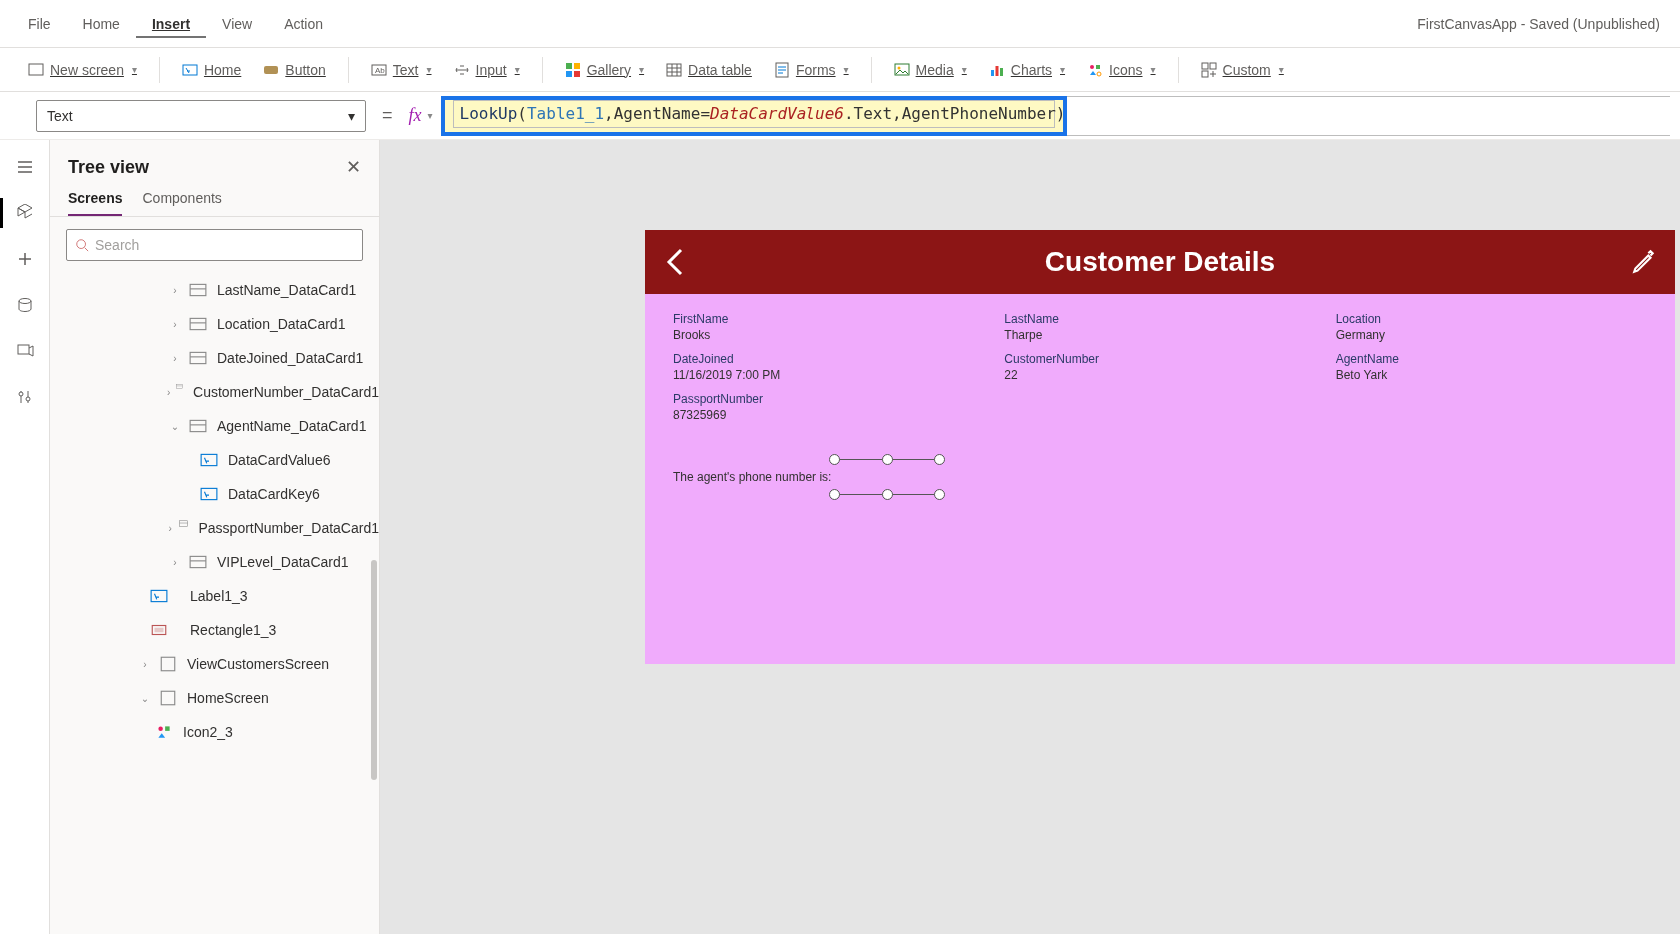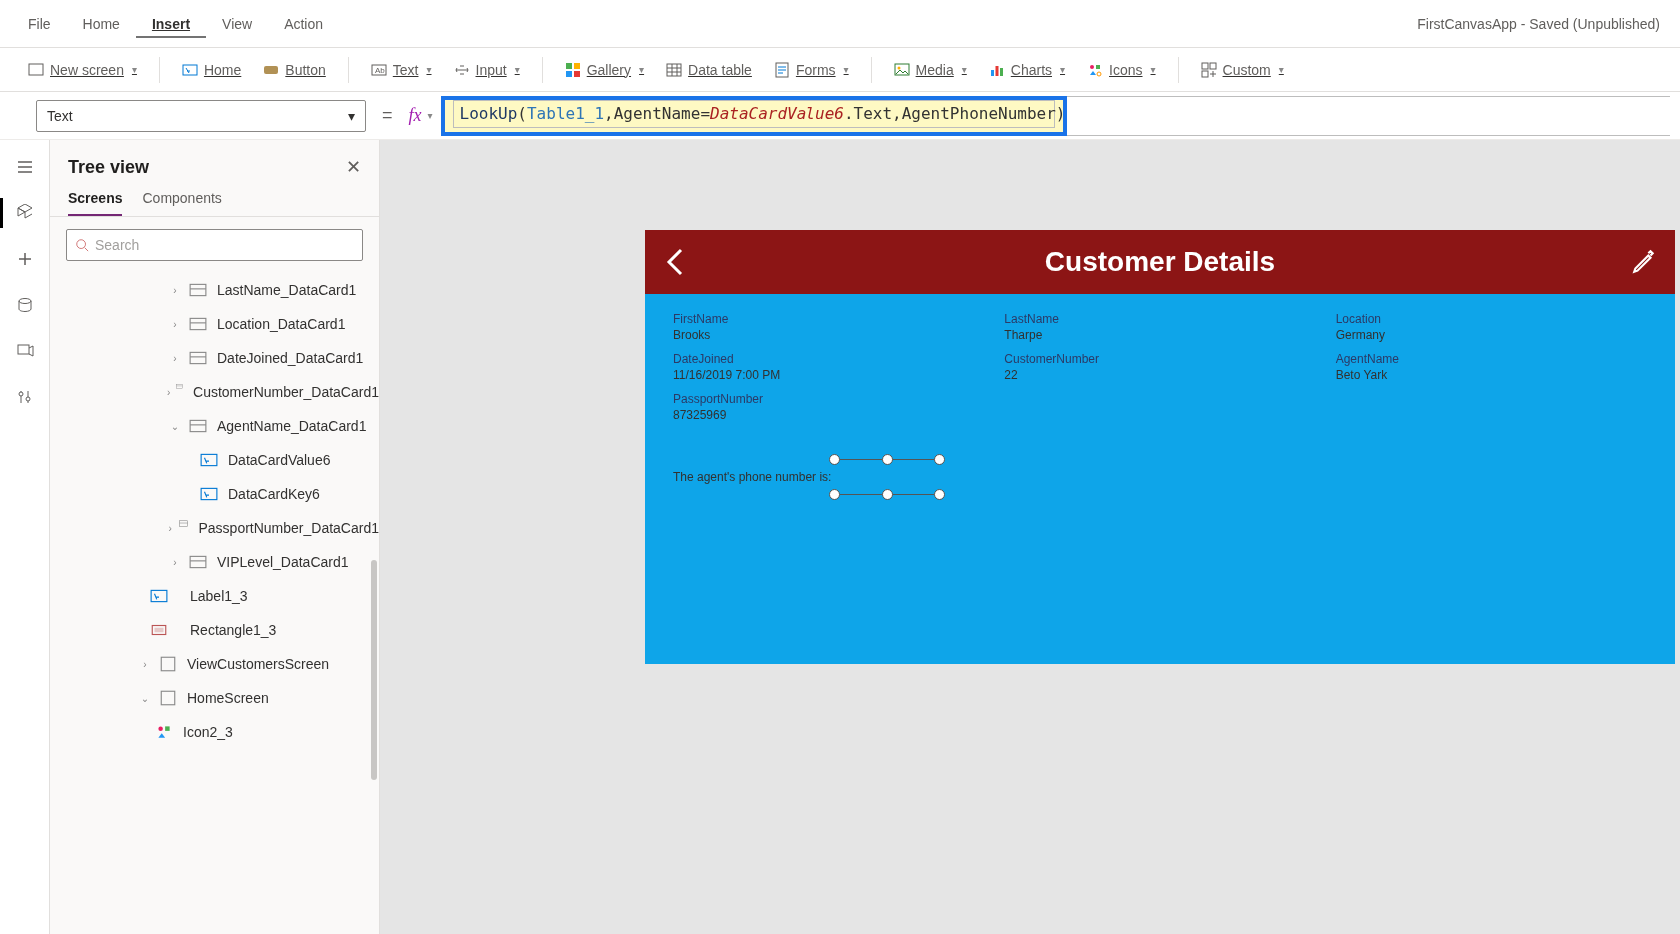--- a/index.html
+++ b/index.html
@@ -228,21 +228,21 @@
     flex:1;
     background:#e5e5e5;
     position:relative;
     overflow:hidden;
   }
   .phone{
     position:absolute;
     left:265px;
     top:90px;
     width:1030px;
-    background:#0ea5e9;
+    background:#f0abfc;
   }
   .phone-header{
     height:64px;
     background:#8c1515;
     color:#fff;
     display:flex;
     align-items:center;
     justify-content:center;
     padding:0 20px;
     position:relative;

